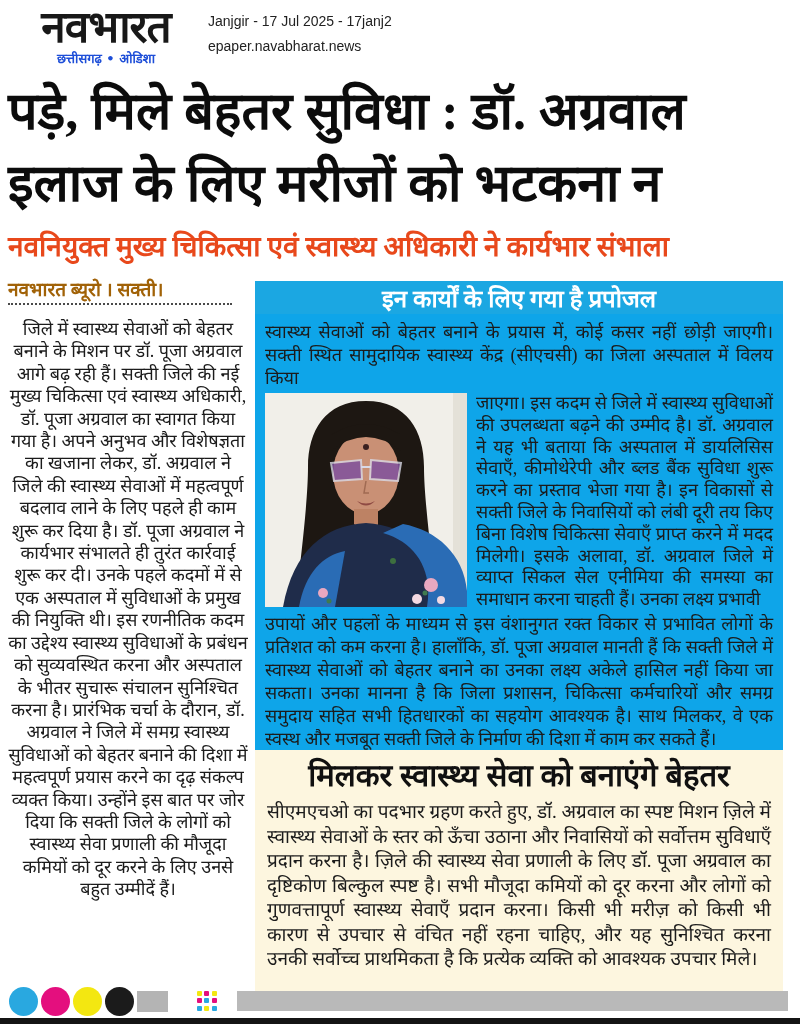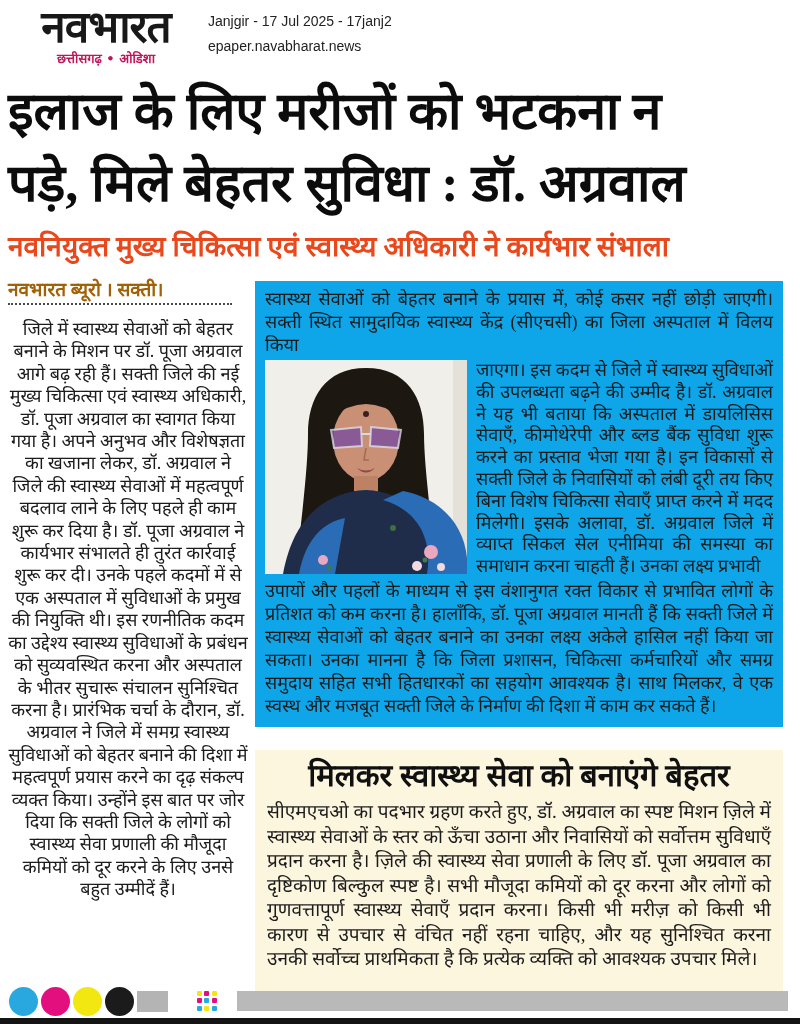--- a/index.html
+++ b/index.html
@@ -5,21 +5,21 @@
   html,body{margin:0;padding:0;background:#ffffff;}
   .page{position:relative;width:800px;height:1024px;background:#ffffff;overflow:hidden;
         font-family:"Liberation Serif","DejaVu Serif",serif;color:#141414;}
 
   
   .masthead{position:absolute;left:16px;top:4px;width:780px;height:72px;}
   .logo-block{position:absolute;left:0;top:0;width:180px;text-align:center;}
   .logo-main{font-family:"DejaVu Sans","Liberation Sans",sans-serif;font-weight:bold;
              font-size:44px;line-height:46px;color:#181818;letter-spacing:-1px;}
   .logo-sub{font-family:"DejaVu Sans","Liberation Sans",sans-serif;font-weight:bold;
-            font-size:13px;line-height:16px;color:#be185d;margin-top:1px;}
+            font-size:13px;line-height:16px;color:#1d4ed8;margin-top:1px;}
   .edition-block{position:absolute;left:192px;top:5px;
                  font-family:"Liberation Sans","DejaVu Sans",sans-serif;
                  font-size:14px;line-height:25px;color:#222222;}
 
   
   .headline{position:absolute;left:8px;top:76px;width:786px;
             font-weight:bold;font-size:52px;line-height:72px;color:#0c0c0c;
             font-family:"Liberation Serif","DejaVu Serif",serif;}
   .subheadline{position:absolute;left:8px;top:228px;width:770px;
                font-weight:bold;font-size:28px;line-height:38px;}
@@ -68,32 +68,33 @@
       <div class="logo-main">नवभारत</div>
       <div class="logo-sub">छत्तीसगढ़ • ओडिशा</div>
     </div>
     <div class="edition-block">
       <div>Janjgir - 17 Jul 2025 - 17janj2</div>
       <div>epaper.navabharat.news</div>
     </div>
   </div>
 
   <div class="headline">
+    <div>पड़े, मिले बेहतर सुविधा : डॉ. अग्रवाल</div>
     <div>इलाज के लिए मरीजों को भटकना न</div>
-    <div>पड़े, मिले बेहतर सुविधा : डॉ. अग्रवाल</div>
   </div>
 
   <div class="subheadline" style="color: rgb(232, 72, 27);">नवनियुक्त मुख्य चिकित्सा एवं स्वास्थ्य अधिकारी ने कार्यभार संभाला</div>
 
   <div class="byline">नवभारत ब्यूरो । सक्ती।</div>
   <div class="byline-divider"></div>
 
   <div class="left-col">जिले में स्वास्थ्य सेवाओं को बेहतर बनाने के मिशन पर डॉ. पूजा अग्रवाल आगे बढ़ रही हैं। सक्ती जिले की नई मुख्य चिकित्सा एवं स्वास्थ्य अधिकारी, डॉ. पूजा अग्रवाल का स्वागत किया गया है। अपने अनुभव और विशेषज्ञता का खजाना लेकर, डॉ. अग्रवाल ने जिले की स्वास्थ्य सेवाओं में महत्वपूर्ण बदलाव लाने के लिए पहले ही काम शुरू कर दिया है। डॉ. पूजा अग्रवाल ने कार्यभार संभालते ही तुरंत कार्रवाई शुरू कर दी। उनके पहले कदमों में से एक अस्पताल में सुविधाओं के प्रमुख की नियुक्ति थी। इस रणनीतिक कदम का उद्देश्य स्वास्थ्य सुविधाओं के प्रबंधन को सुव्यवस्थित करना और अस्पताल के भीतर सुचारू संचालन सुनिश्चित करना है। प्रारंभिक चर्चा के दौरान, डॉ. अग्रवाल ने जिले में समग्र स्वास्थ्य सुविधाओं को बेहतर बनाने की दिशा में महत्वपूर्ण प्रयास करने का दृढ़ संकल्प व्यक्त किया। उन्होंने इस बात पर जोर दिया कि सक्ती जिले के लोगों को स्वास्थ्य सेवा प्रणाली की मौजूदा कमियों को दूर करने के लिए उनसे बहुत उम्मीदें हैं।</div>
 
   <div class="right-block">
+    <div class="proposal-header" style="background-color: rgb(27, 167, 226);">इन कार्यों के लिए गया है प्रपोजल</div>
     <div class="proposal-body" style="background-color: #0ea5e9;">
       <div>स्वास्थ्य सेवाओं को बेहतर बनाने के प्रयास में, कोई कसर नहीं छोड़ी जाएगी। सक्ती स्थित सामुदायिक स्वास्थ्य केंद्र (सीएचसी) का जिला अस्पताल में विलय किया</div>
       <div class="photo-row">
         <div class="photo-frame">
 
           <svg viewBox="0 0 202 214" xmlns="http://www.w3.org/2000/svg">
             <rect x="0" y="0" width="202" height="214" fill="#f1efe9"></rect>
             <rect x="188" y="0" width="14" height="214" fill="#e4e1d8"></rect>
 
             <path d="M101,8 C60,8 43,38 43,74 C43,102 38,150 30,214 L172,214 C165,150 159,102 159,74 C159,38 142,8 101,8 Z" fill="#1d1712"></path>

